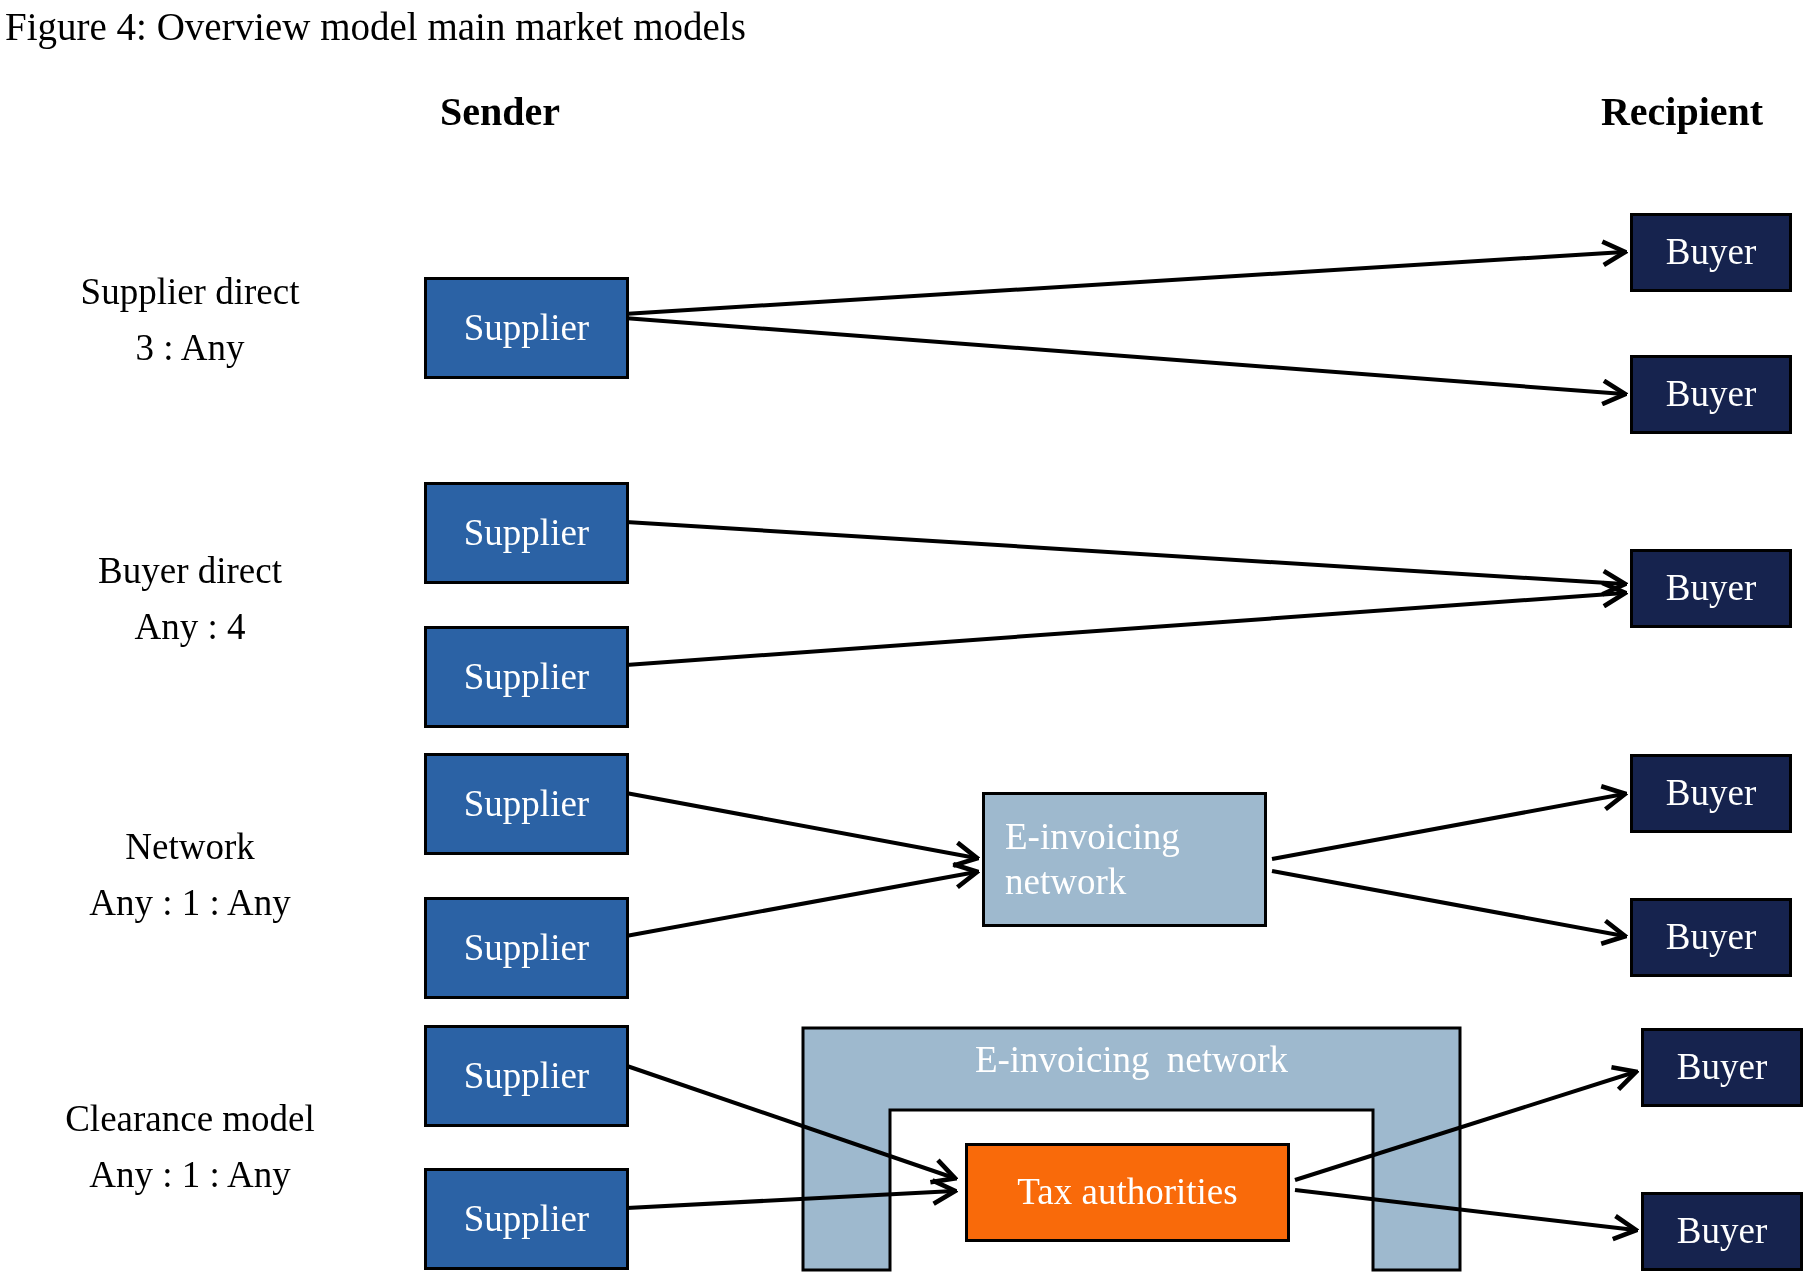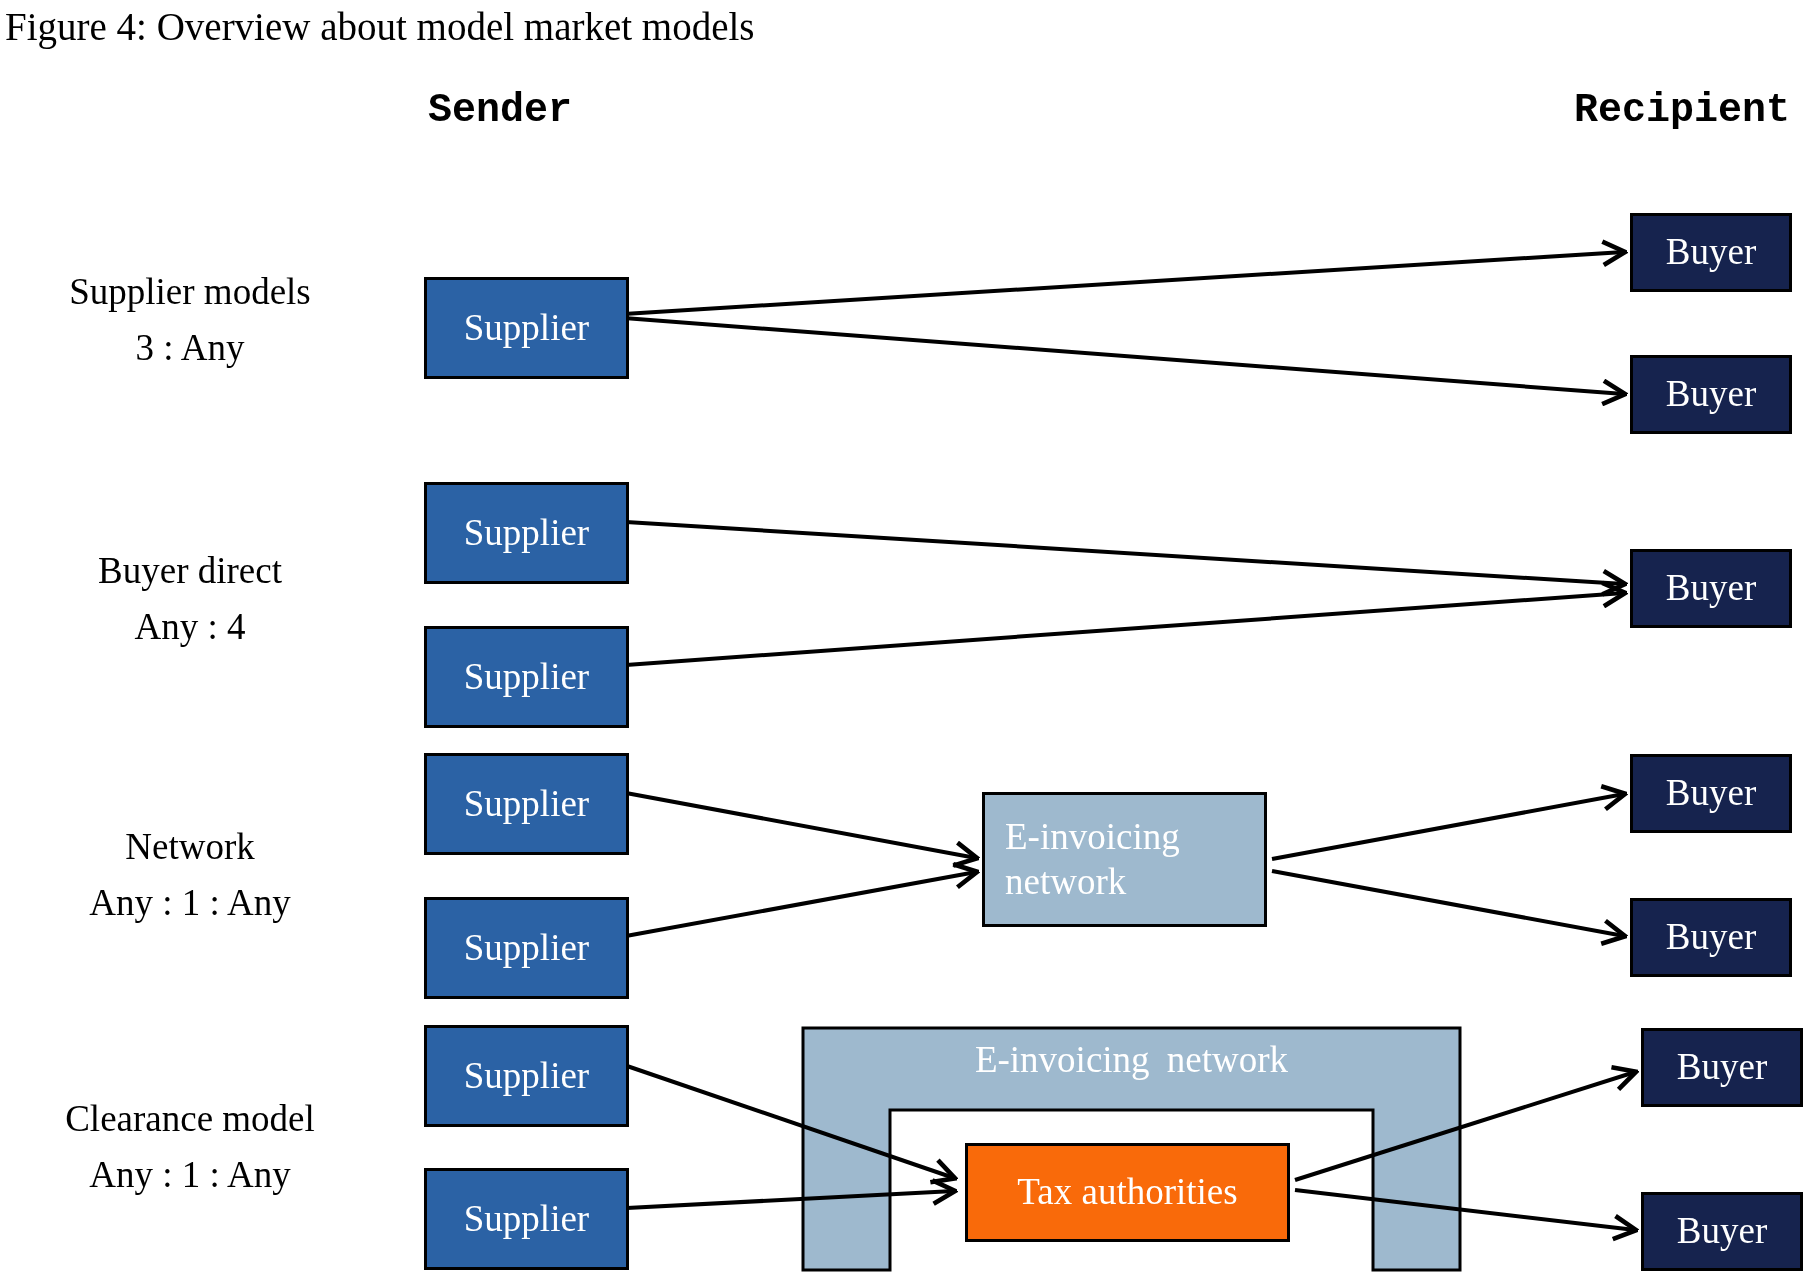--- a/index.html
+++ b/index.html
@@ -24,21 +24,20 @@
     white-space: nowrap;
   }
   .col-header {
     position: absolute;
     top: 88px;
     width: 240px;
     text-align: center;
     font-size: 40px;
     font-weight: bold;
     color: #000;
-    font-family: Liberation Mono, monospace;
   }
   #header-sender   { left: 380px; }
   #header-recipient{ left: 1562px; }
 
   .row-label {
     position: absolute;
     left: 10px;
     width: 360px;
     text-align: center;
     font-size: 37px;
@@ -119,21 +118,21 @@
     stroke: var(--box-border, #000);
     stroke-width: 3;
   }
   #arrowhead path { stroke: var(--arrow, #000); }
 </style>
 </head>
 <body>
 
 <div id="canvas">
 
-  <div id="figure-title">Figure 4: Overview about model market models</div>
+  <div id="figure-title">Figure 4: Overview model main market models</div>
 
   <div id="header-sender" class="col-header">Sender</div>
   <div id="header-recipient" class="col-header">Recipient</div>
 
   <svg id="diagram-svg" width="1820" height="1276" viewBox="0 0 1820 1276" xmlns="http://www.w3.org/2000/svg">
     <defs>
       <marker id="arrowhead" viewBox="0 0 12 12" refX="10.5" refY="6" markerWidth="7" markerHeight="7" orient="auto" markerUnits="strokeWidth">
         <path d="M1.5,1 L11,6 L1.5,11" fill="none" stroke-width="2"></path>
       </marker>
     </defs>
@@ -151,21 +150,21 @@
     <line class="arrow" x1="1272" y1="859" x2="1624" y2="794" marker-end="url(#arrowhead)"></line>
     <line class="arrow" x1="1272" y1="871" x2="1624" y2="936" marker-end="url(#arrowhead)"></line>
 
     <line class="arrow" x1="627" y1="1066" x2="954" y2="1178" marker-end="url(#arrowhead)"></line>
     <line class="arrow" x1="627" y1="1208" x2="954" y2="1191" marker-end="url(#arrowhead)"></line>
     <line class="arrow" x1="1295" y1="1180" x2="1635" y2="1072" marker-end="url(#arrowhead)"></line>
     <line class="arrow" x1="1295" y1="1190" x2="1635" y2="1230" marker-end="url(#arrowhead)"></line>
   </svg>
 
   <div id="label-row1" class="row-label">
-    <div>Supplier models</div>
+    <div>Supplier direct</div>
     <div>3 : Any</div>
   </div>
   <div id="s1-1" class="box supplier">Supplier</div>
   <div id="b1-1" class="box buyer">Buyer</div>
   <div id="b1-2" class="box buyer">Buyer</div>
 
   <div id="label-row2" class="row-label">
     <div>Buyer direct</div>
     <div>Any : 4</div>
   </div>

